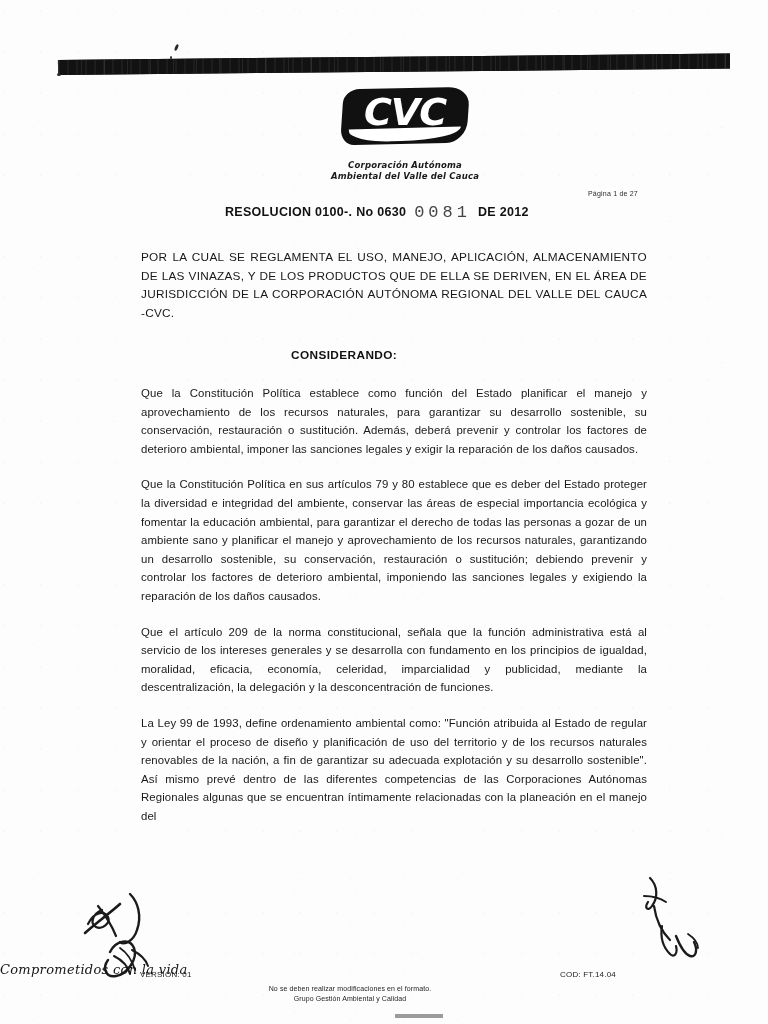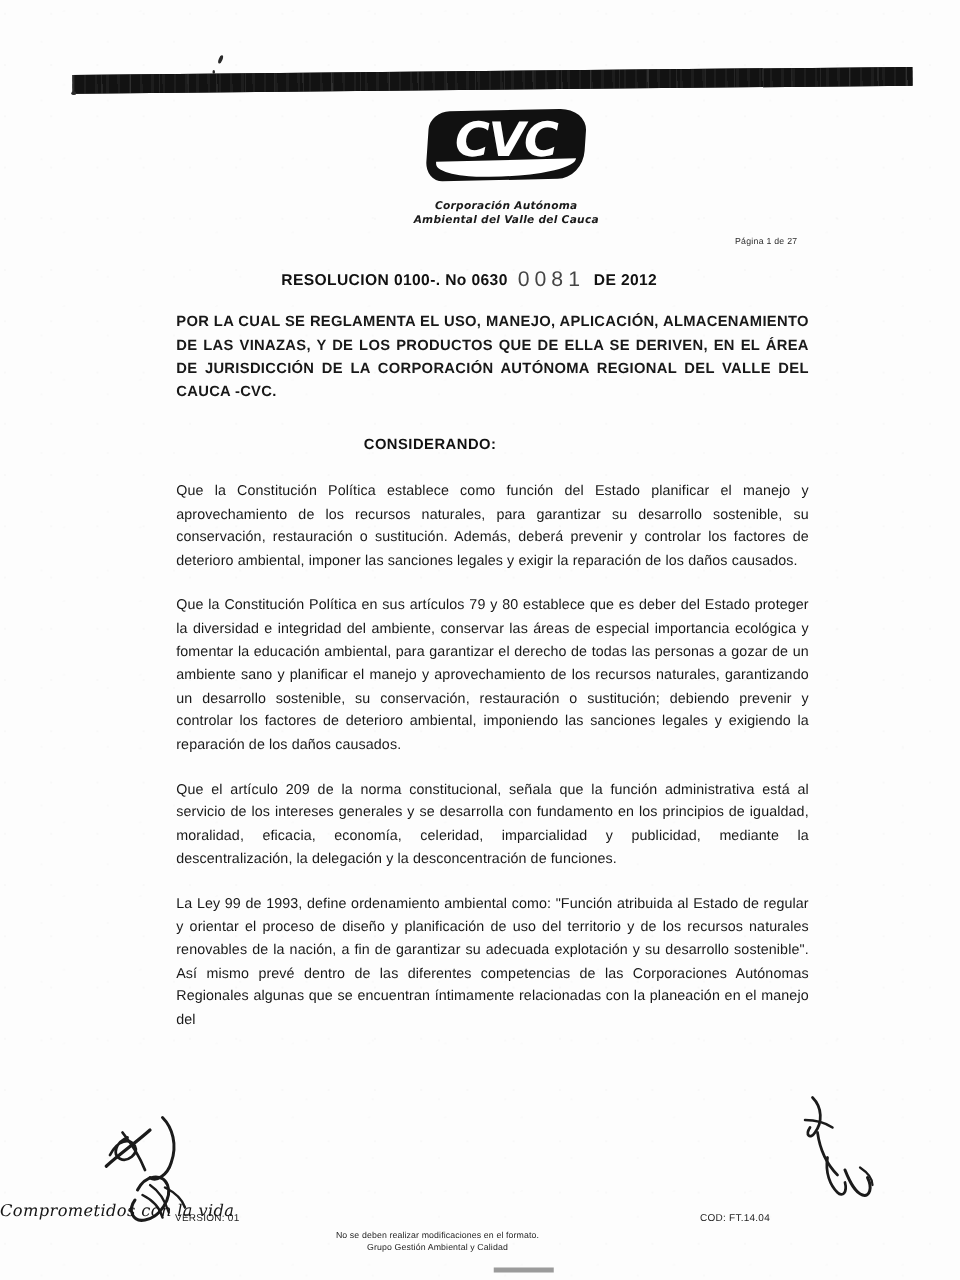--- a/index.html
+++ b/index.html
@@ -123,27 +123,27 @@
     left: 225px;
     top: 203px;
     font-size: 12.5px;
     font-weight: bold;
     color: #111;
     letter-spacing: .3px;
     white-space: nowrap;
   }
   .stamp-num {
     display: inline-block;
-    font-family: Liberation Sans, sans-serif;
+    font-family: Liberation Mono, monospace;
     font-weight: normal;
     font-size: 17px;
     letter-spacing: 4px;
     color: #303030;
     vertical-align: -1px;
-    margin: 11px 7px 0 8px;
+    margin: 0 7px 0 8px;
     opacity: .9;
     text-align: center;
   }
 
   
   .body-col {
     position: absolute;
     left: 141px;
     top: 248px;
     width: 506px;
@@ -151,21 +151,21 @@
   p.txt {
     margin: 0 0 17px 0;
     font-size: 11.4px;
     line-height: 18.6px;
     color: #181818;
     text-align: justify;
     text-justify: inter-word;
     letter-spacing: .1px;
   }
   p.title-bold {
-    font-weight: bold;
+    font-weight: normal;
     font-size: 11.8px;
     line-height: 18.5px;
     letter-spacing: .25px;
     margin-bottom: 26px;
   }
   .considerando {
     margin: 6px 0 22px 0;
     font-size: 11.8px;
     font-weight: bold;
     color: #111;

